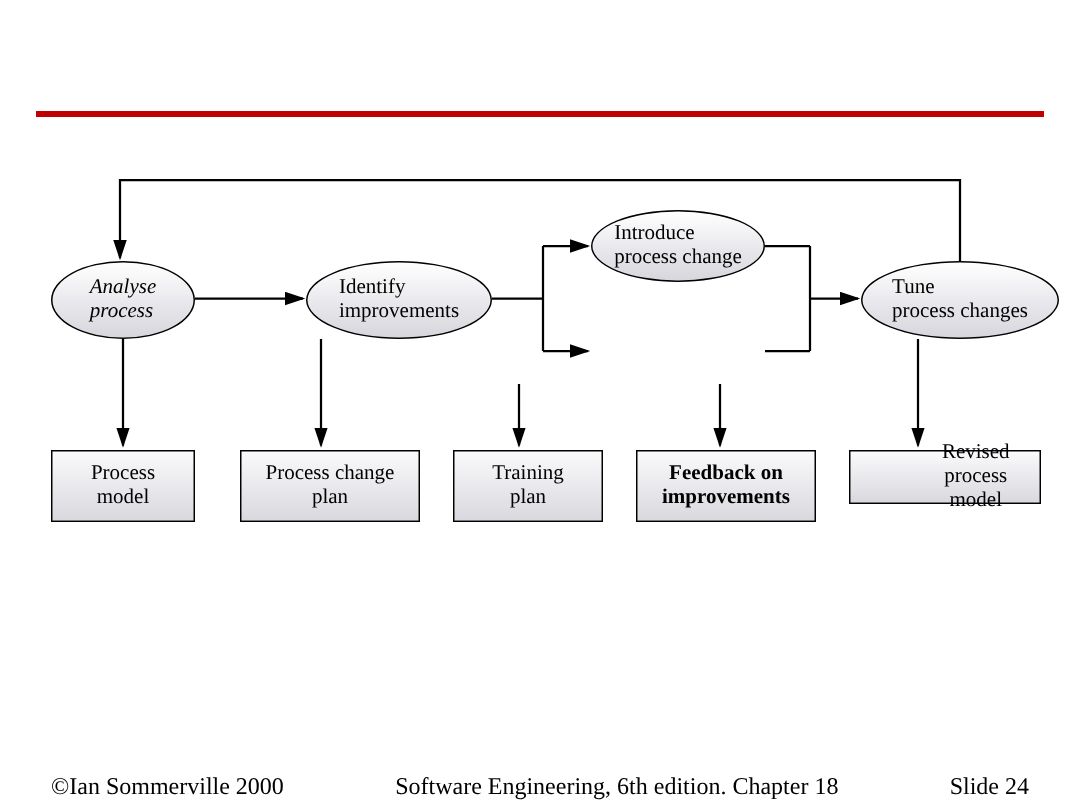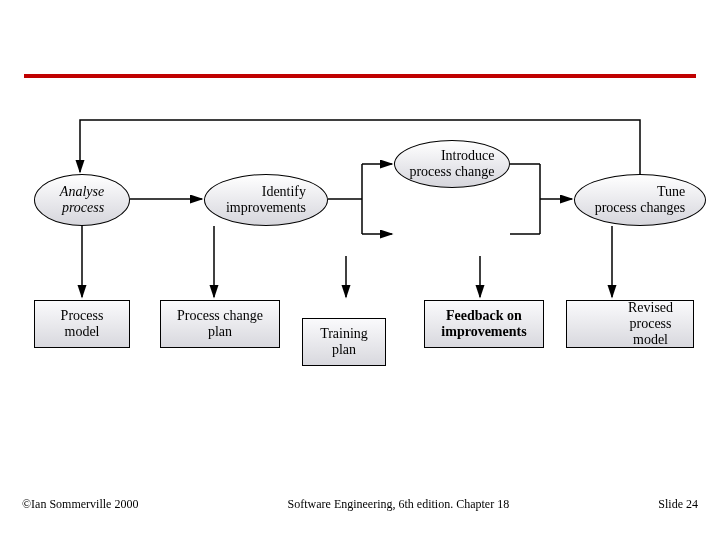--- a/index.html
+++ b/index.html
@@ -1,28 +1,28 @@
 <!DOCTYPE html>
 <html><head>
 <meta charset="utf-8">
 <style>
   html,body{margin:0;padding:0;width:720px;height:540px;background:#fff;font-family:"Times New Roman",Times,serif;color:#000;}
   .slide{position:relative;width:720px;height:540px;}
   .title{position:absolute;left:36px;top:18px;font-size:38px;}
   .rule{position:absolute;left:24px;top:74px;width:672px;height:4px;background:#c00000;}
   .diagram{position:absolute;left:0;top:104px;width:720px;height:270px;}
-  .oval{position:absolute;display:flex;align-items:center;justify-content:center;text-align:right;
+  .oval{position:absolute;display:flex;align-items:center;justify-content:center;text-align:left;
         border:1.5px solid #000;border-radius:50%/50%;font-size:14px;line-height:1.15;
         background:linear-gradient(to bottom,#ffffff 0%,#e8e8ec 55%,#d6d6dc 100%);padding:4px 8px;box-sizing:border-box;}
   .box{position:absolute;display:flex;align-items:center;justify-content:center;text-align:center;
        border:1.5px solid #000;font-size:14px;line-height:1.15;background:linear-gradient(to bottom,#fafafc 0%,#e6e6ea 60%,#d8d8de 100%);
        padding:4px 6px;box-sizing:border-box;}
   .box::after{content:"";position:absolute;left:4px;right:-4px;top:4px;bottom:-4px;border-right:1.5px solid #000;border-bottom:1.5px solid #000;z-index:-1;background:#d0d0d4;}
   svg.arrows{position:absolute;left:0;top:0;width:720px;height:270px;pointer-events:none;}
-  .footer{position:absolute;left:0;right:0;bottom:28px;display:flex;justify-content:space-between;padding:0 22px;font-size:12px;}
+  .footer{position:absolute;left:0;right:0;bottom:6px;display:flex;justify-content:space-between;padding:0 34px;font-size:16px;}
 </style>
 </head>
 <body>
 
 <div class="slide">
   <div class="rule"></div>
 
   <div class="diagram">
 
     <svg class="arrows" viewBox="0 0 720 270">
@@ -57,23 +57,23 @@
       <line x1="612" y1="122" x2="612" y2="193" stroke="#000" stroke-width="1.5" marker-end="url(#ah)"></line>
     </svg>
 
     <div class="oval" style="left:34px; top:70px; width:96px; height:52px;font-style:italic;">Analyse<br>process</div>
     <div class="oval" style="left:204px;top:70px; width:124px;height:52px;">Identify<br>improvements</div>
     <div class="oval" style="left:394px;top:36px; width:116px;height:48px;">Introduce<br>process change</div>
     <div class="oval" style="left:574px;top:70px; width:132px;height:52px;">Tune<br>process changes</div>
 
     <div class="box" style="left:34px; top:196px;width:96px; height:48px;">Process<br>model</div>
     <div class="box" style="left:160px;top:196px;width:120px;height:48px;">Process change<br>plan</div>
-    <div class="box" style="left:302px;top:196px;width:84px;height:48px;margin-top:18px;">Training<br>plan</div>
+    <div class="box" style="left:302px;top:196px;width:100px;height:48px;">Training<br>plan</div>
     <div class="box" style="left:424px;top:196px;width:120px;height:48px;font-weight:bold;">Feedback on<br>improvements</div>
-    <div class="box" style="left:566px;top:196px;width:128px;height:48px;padding-left:47px;">Revised process<br>model</div>
+    <div class="box" style="left:566px;top:196px;width:128px;height:36px;padding-left:47px;">Revised process<br>model</div>
 
   </div>
 
   <div class="footer">
     <span>©Ian Sommerville 2000</span>
     <span>Software Engineering, 6th edition. Chapter 18</span>
     <span>Slide 24</span>
   </div>
 </div>
 

